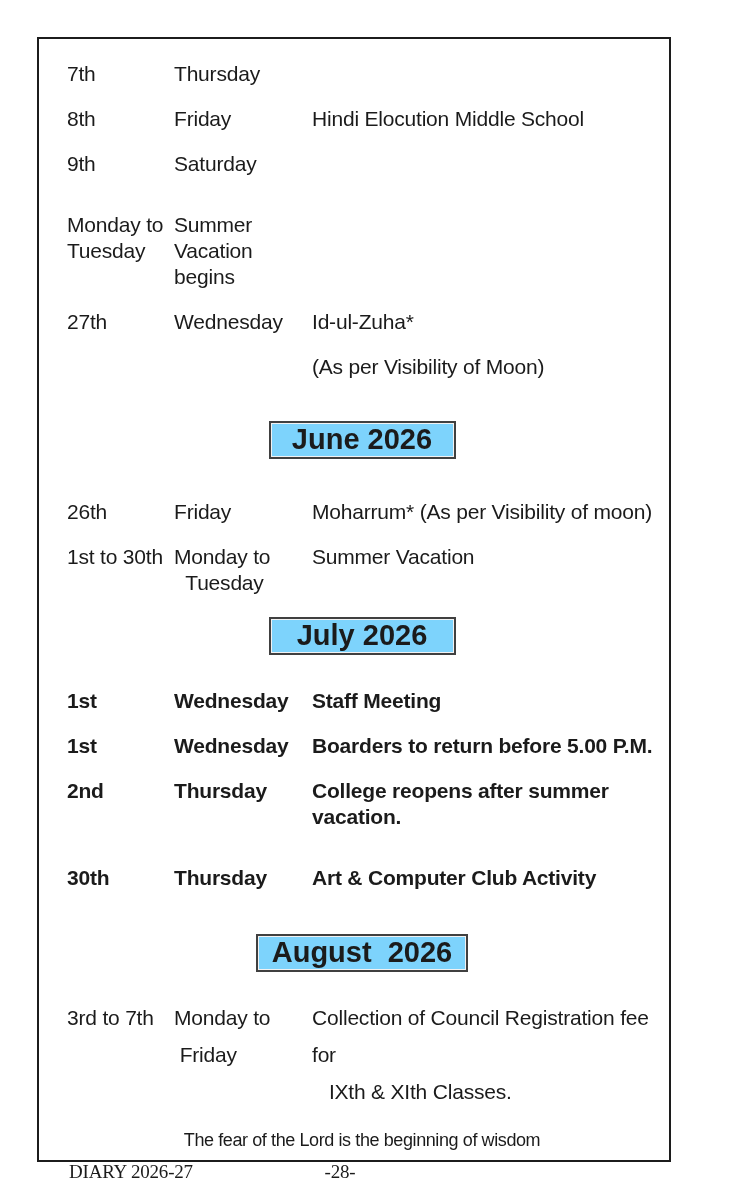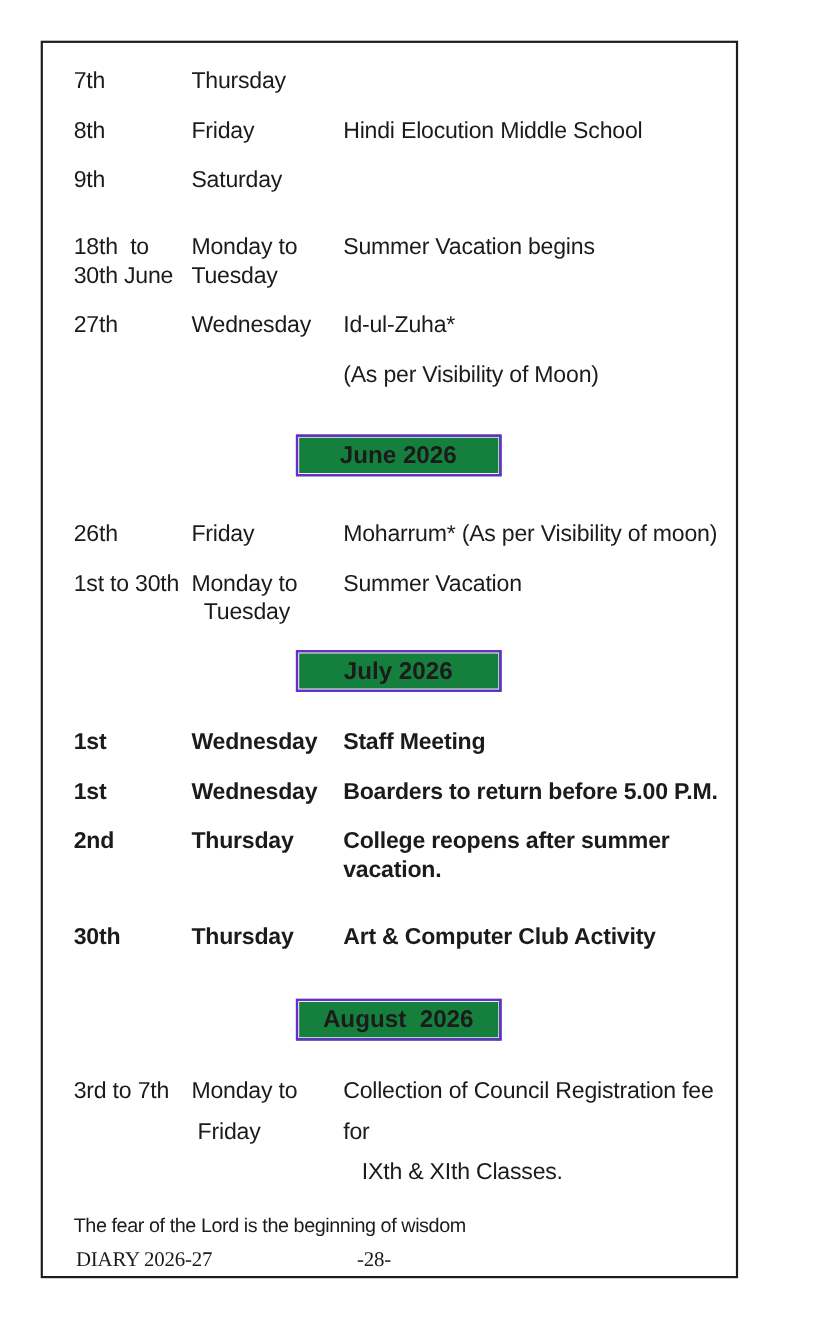--- a/index.html
+++ b/index.html
@@ -32,35 +32,35 @@
   }
   .cal-row .cell { white-space: pre-wrap; }
   .cal-row.bold { font-weight: bold; }
   .cal-row.mt-lg { margin-top: 16px; }
   .cal-row.loose { line-height: 37px; }
   .section-header { text-align: center; }
   .header-box {
     display: inline-block;
     min-width: 187px;
     padding: 3px 14px 4px;
-    border: 2px solid #6d28d9;
-    background: #15803d;
+    border: 2px solid #404040;
+    background: #7dd3fc;
     box-shadow: inset 0 0 0 1px #f2f2f2;
     font-weight: bold;
-    font-size: 22px;
+    font-size: 29px;
     line-height: 27px;
     white-space: pre;
     text-align: center;
   }
   .hdr-june { margin: 22px 0 40px; }
   .hdr-july { margin: 2px 0 33px; }
   .hdr-aug  { margin: 24px 0 27px; }
   .page-footer { margin-top: auto; }
   .footer-quote {
-    text-align: left;
+    text-align: center;
     font-size: 18px;
     line-height: 22px;
     letter-spacing: -0.4px;
     margin-bottom: 9px;
   }
   .footer-bottom {
     display: grid;
     grid-template-columns: 1fr auto 1fr;
     align-items: baseline;
     font-size: 19px;
@@ -83,22 +83,20 @@
   <div class="cal-row">
     <div class="cell">8th</div>
     <div class="cell">Friday</div>
     <div class="cell">Hindi Elocution Middle School</div>
   </div>
   <div class="cal-row">
     <div class="cell">9th</div>
     <div class="cell">Saturday</div>
   </div>
   <div class="cal-row mt-lg">
-    <div class="cell">18th  to
-30th June</div>
     <div class="cell">Monday to
 Tuesday</div>
     <div class="cell">Summer Vacation begins</div>
   </div>
   <div class="cal-row">
     <div class="cell">27th</div>
     <div class="cell">Wednesday</div>
     <div class="cell">Id-ul-Zuha*</div>
   </div>
   <div class="cal-row">

